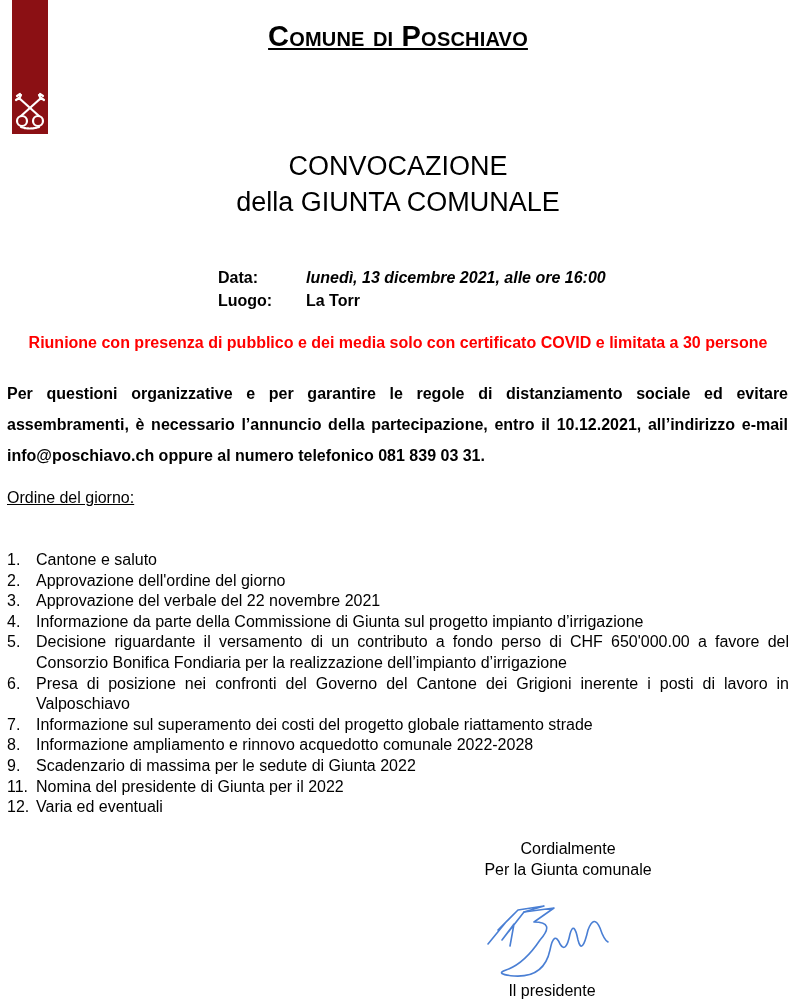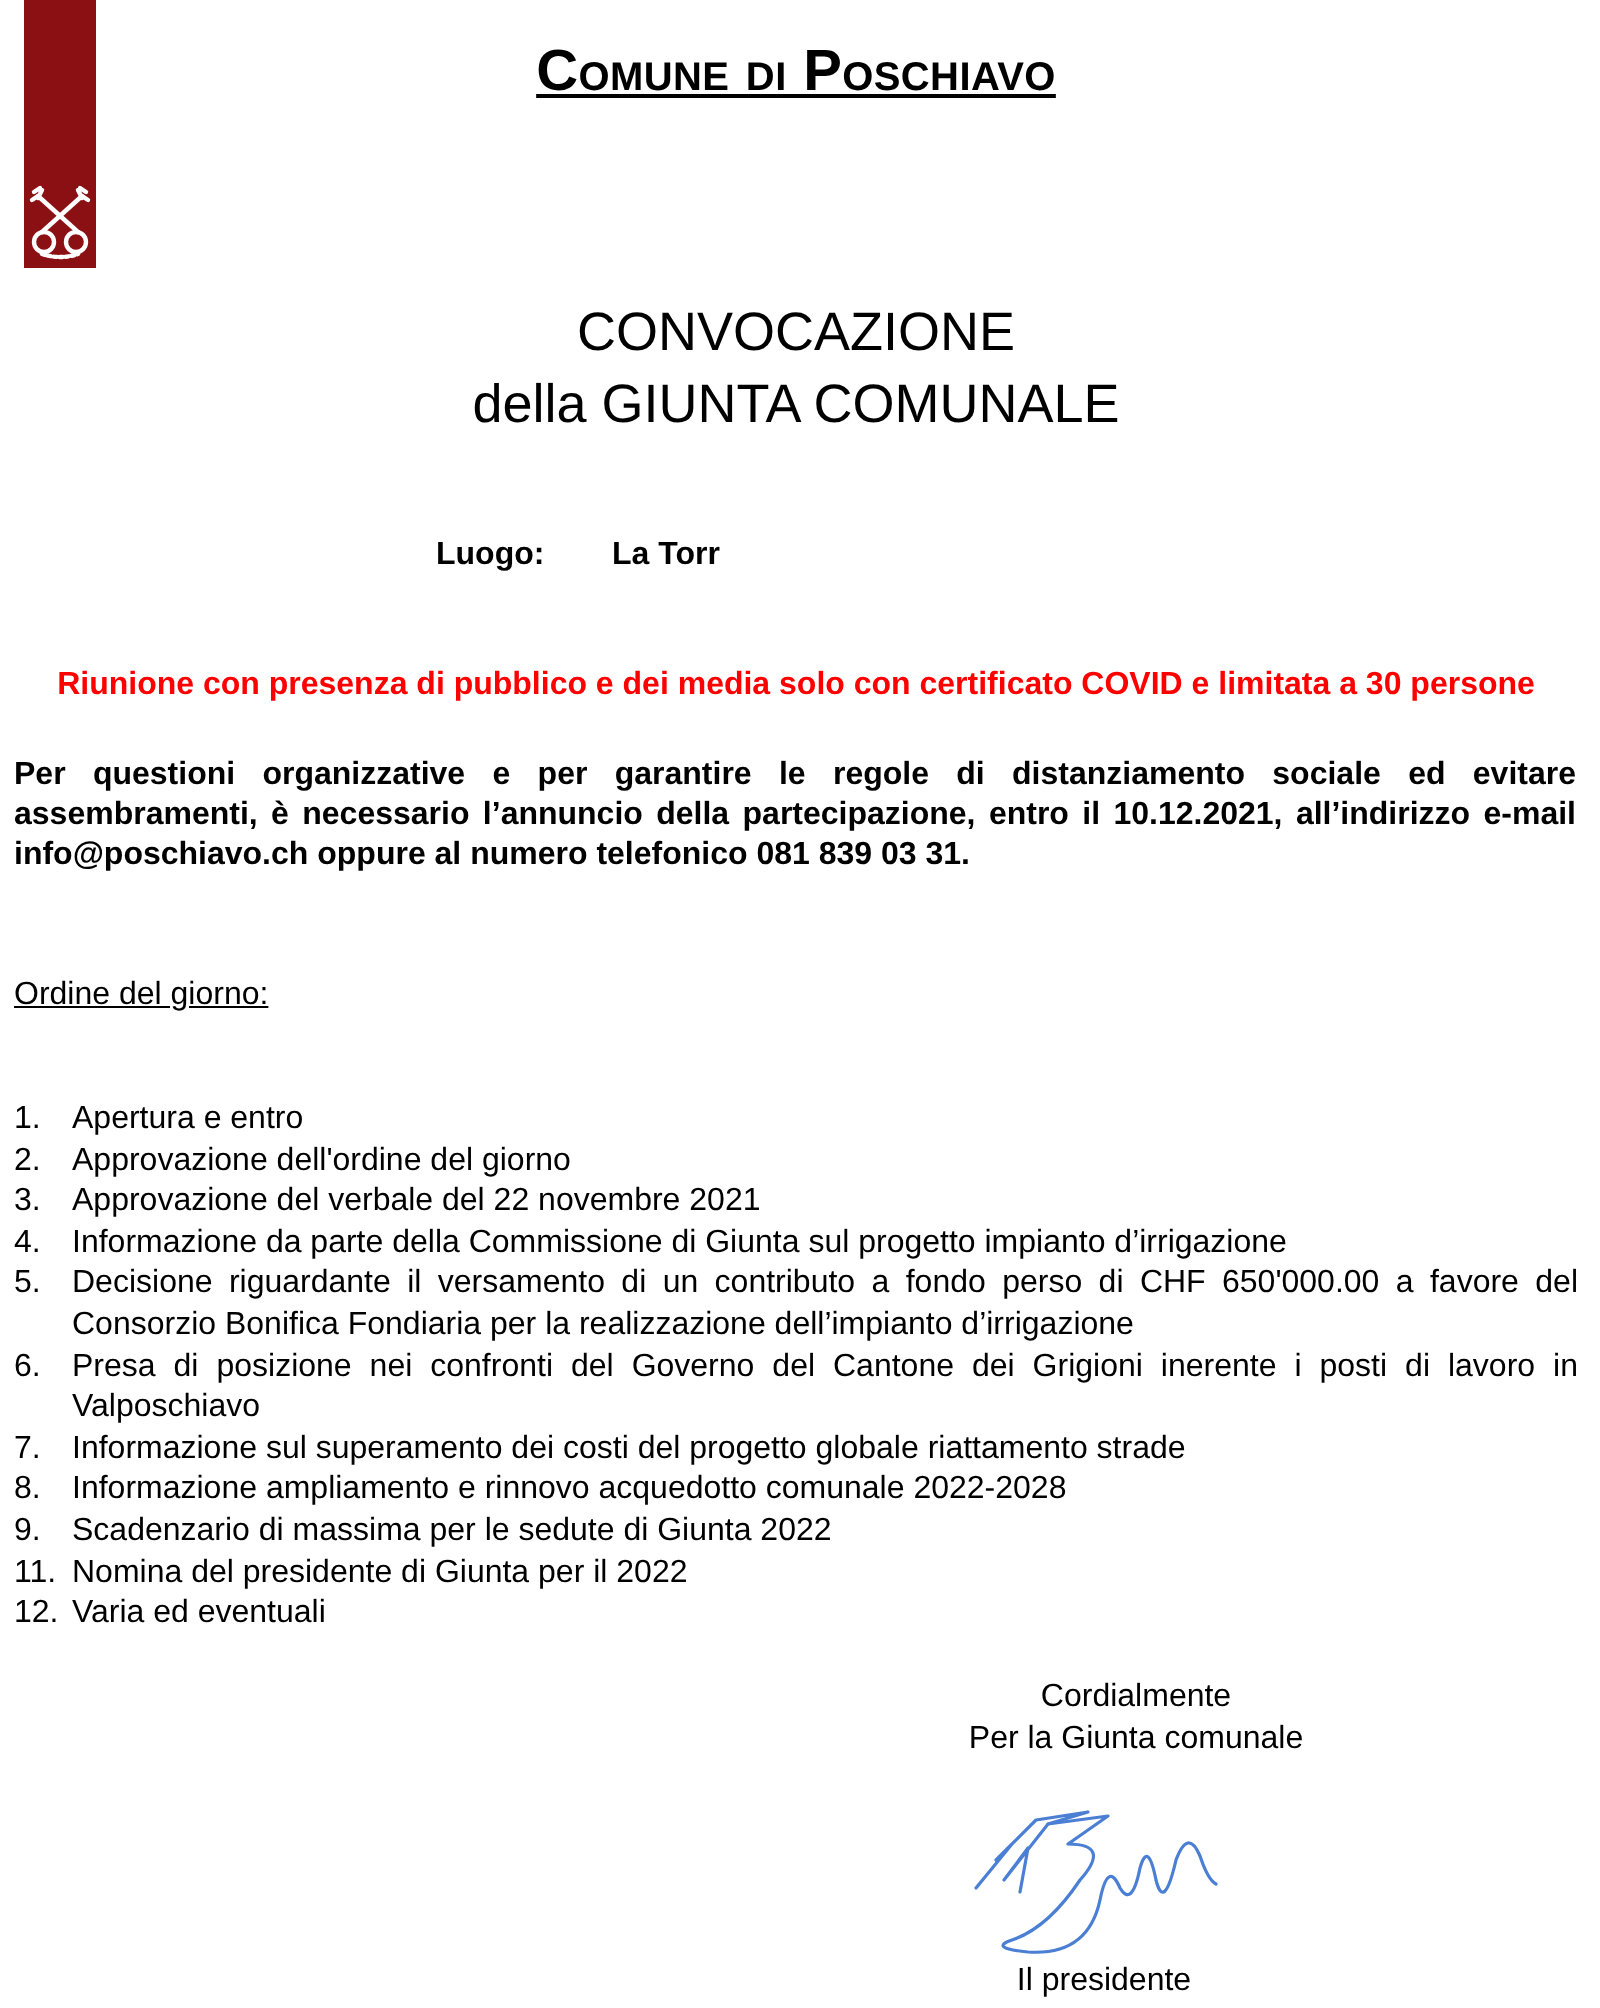--- a/index.html
+++ b/index.html
@@ -6,21 +6,21 @@
   body { width: 800px; height: 1004px; position: relative; overflow: hidden; font-family: "Liberation Sans", sans-serif; color: #000; }
   .banner { position: absolute; left: 12px; top: 0; width: 36px; height: 134px; background: #8b1014; }
   .keys { position: absolute; left: 1px; top: 92px; width: 34px; height: 38px; }
   .org { position: absolute; left: 0; width: 796px; top: 20px; text-align: center; font-weight: bold; font-size: 29px; font-variant: small-caps; letter-spacing: 0.2px; text-decoration: underline; }
   .title { position: absolute; left: 0; width: 796px; top: 148px; text-align: center; font-weight: normal; font-size: 27px; line-height: 36px; }
   .meta { position: absolute; left: 218px; top: 266px; font-weight: bold; font-size: 16px; line-height: 23px; }
   .meta .row { display: flex; }
   .meta .lbl { width: 88px; }
   .meta .val.italic { font-style: italic; }
   .notice { position: absolute; left: 0; width: 796px; top: 334px; text-align: center; color: #ff0000; font-weight: bold; font-size: 16px; }
-  .para { position: absolute; left: 7px; width: 781px; top: 378px; font-weight: bold; font-size: 16px; line-height: 20px; text-align: justify; }
+  .para { position: absolute; left: 7px; width: 781px; top: 378px; font-weight: bold; font-size: 16px; line-height: 31px; text-align: justify; }
   .agenda-h { position: absolute; left: 7px; top: 489px; font-weight: normal; font-size: 16px; text-decoration: underline; }
   .agenda { position: absolute; left: 7px; width: 782px; top: 550px; font-size: 16px; line-height: 20.6px; margin: 0; padding: 0; list-style: none; }
   .agenda li { display: flex; }
   .agenda .num { width: 29px; flex: none; }
   .agenda .txt { flex: 1; text-align: justify; }
   .sign { position: absolute; left: 452px; width: 232px; top: 838px; text-align: center; font-size: 16px; line-height: 21px; }
   .signature { position: absolute; left: 484px; top: 900px; width: 156px; height: 80px; }
   .pres { position: absolute; left: 440px; width: 224px; top: 982px; text-align: center; font-size: 16px; }
 </style>
 </head>
@@ -42,35 +42,39 @@
 
 <div class="org">Comune di Poschiavo</div>
 
 <div class="title">
   <div>CONVOCAZIONE</div>
   <div>della GIUNTA COMUNALE</div>
 </div>
 
 <div class="meta">
   <div class="row">
+    <span class="lbl">Data:</span>
+    <span class="val italic">lunedì, 13 dicembre 2021, alle ore 16:00</span>
+  </div>
+  <div class="row">
     <span class="lbl">Luogo:</span>
     <span class="val">La Torr</span>
   </div>
 </div>
 
 <div class="notice">Riunione con presenza di pubblico e dei media solo con certificato COVID e limitata a 30 persone</div>
 
 <div class="para">Per questioni organizzative e per garantire le regole di distanziamento sociale ed evitare assembramenti, è necessario l’annuncio della partecipazione, entro il 10.12.2021, all’indirizzo e-mail info@poschiavo.ch oppure al numero telefonico 081 839 03 31.</div>
 
 <div class="agenda-h">Ordine del giorno:</div>
 
 <ol class="agenda" id="agenda-list">
     <li>
       <span class="num">1.</span>
-      <span class="txt">Apertura e entro</span>
+      <span class="txt">Cantone e saluto</span>
     </li>
     <li>
       <span class="num">2.</span>
       <span class="txt">Approvazione dell'ordine del giorno</span>
     </li>
     <li>
       <span class="num">3.</span>
       <span class="txt">Approvazione del verbale del 22 novembre 2021</span>
     </li>
     <li>

